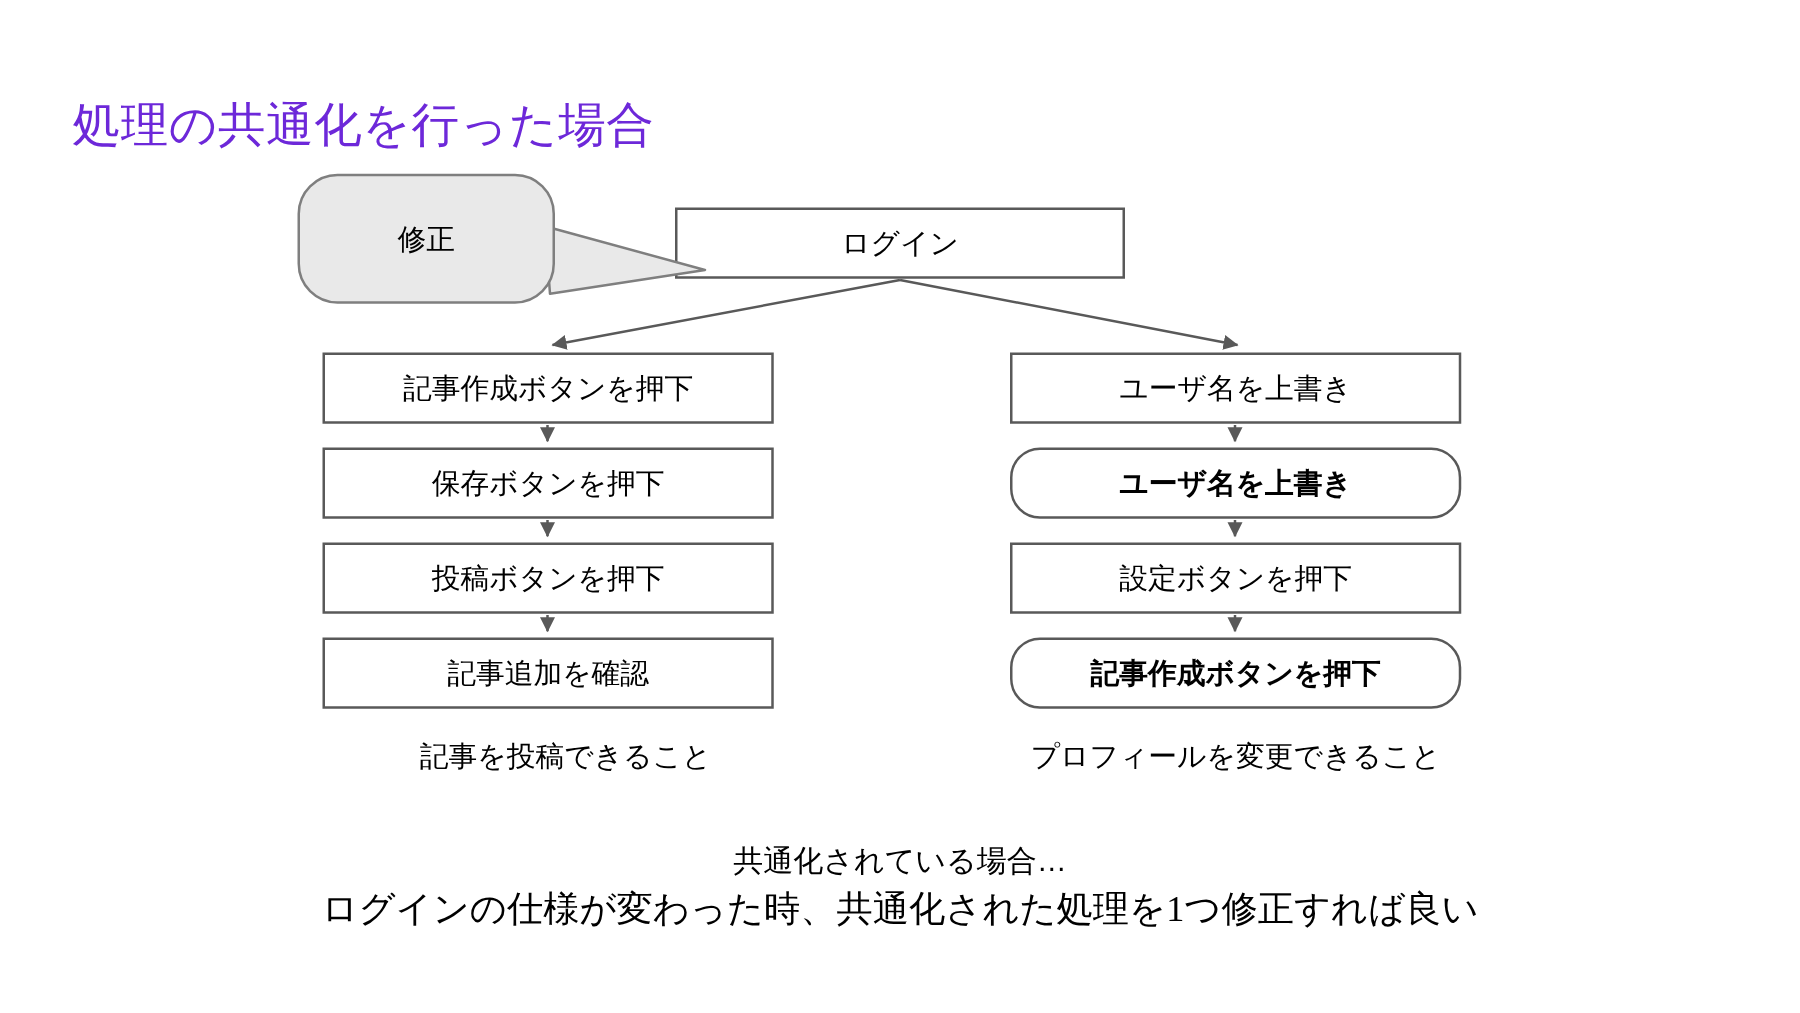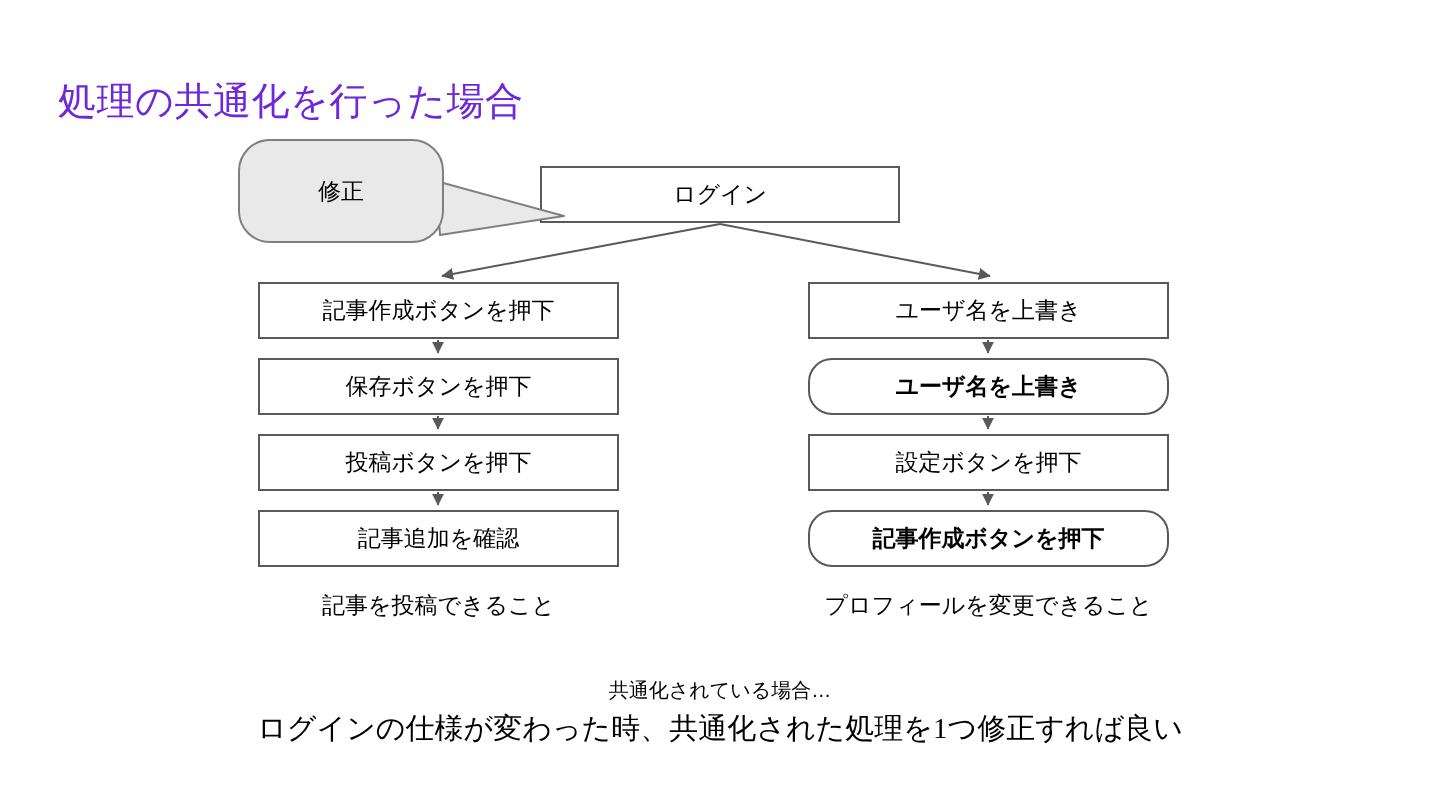--- a/index.html
+++ b/index.html
@@ -106,34 +106,34 @@
   
   .caption {
     position: absolute;
     top: 591px;
     font-size: 23px;
     line-height: 28px;
     text-align: center;
     white-space: nowrap;
     color: #000;
   }
-  .caption.left  { left: 258px; width: 361px; }
+  .caption.left  { left: 272px; width: 361px; }
   .caption.right { left: 808px; width: 361px; }
 
   
   .summary {
     position: absolute;
     left: 0;
     top: 672px;
     width: 1440px;
     text-align: center;
     color: #000;
   }
   .summary .line1 {
-    font-size: 20px;
+    font-size: 24px;
     line-height: 36px;
     white-space: nowrap;
   }
   .summary .line2 {
     font-size: 29px;
     line-height: 40px;
     white-space: nowrap;
     font-family: Liberation Serif, serif;
   }
 </style>

